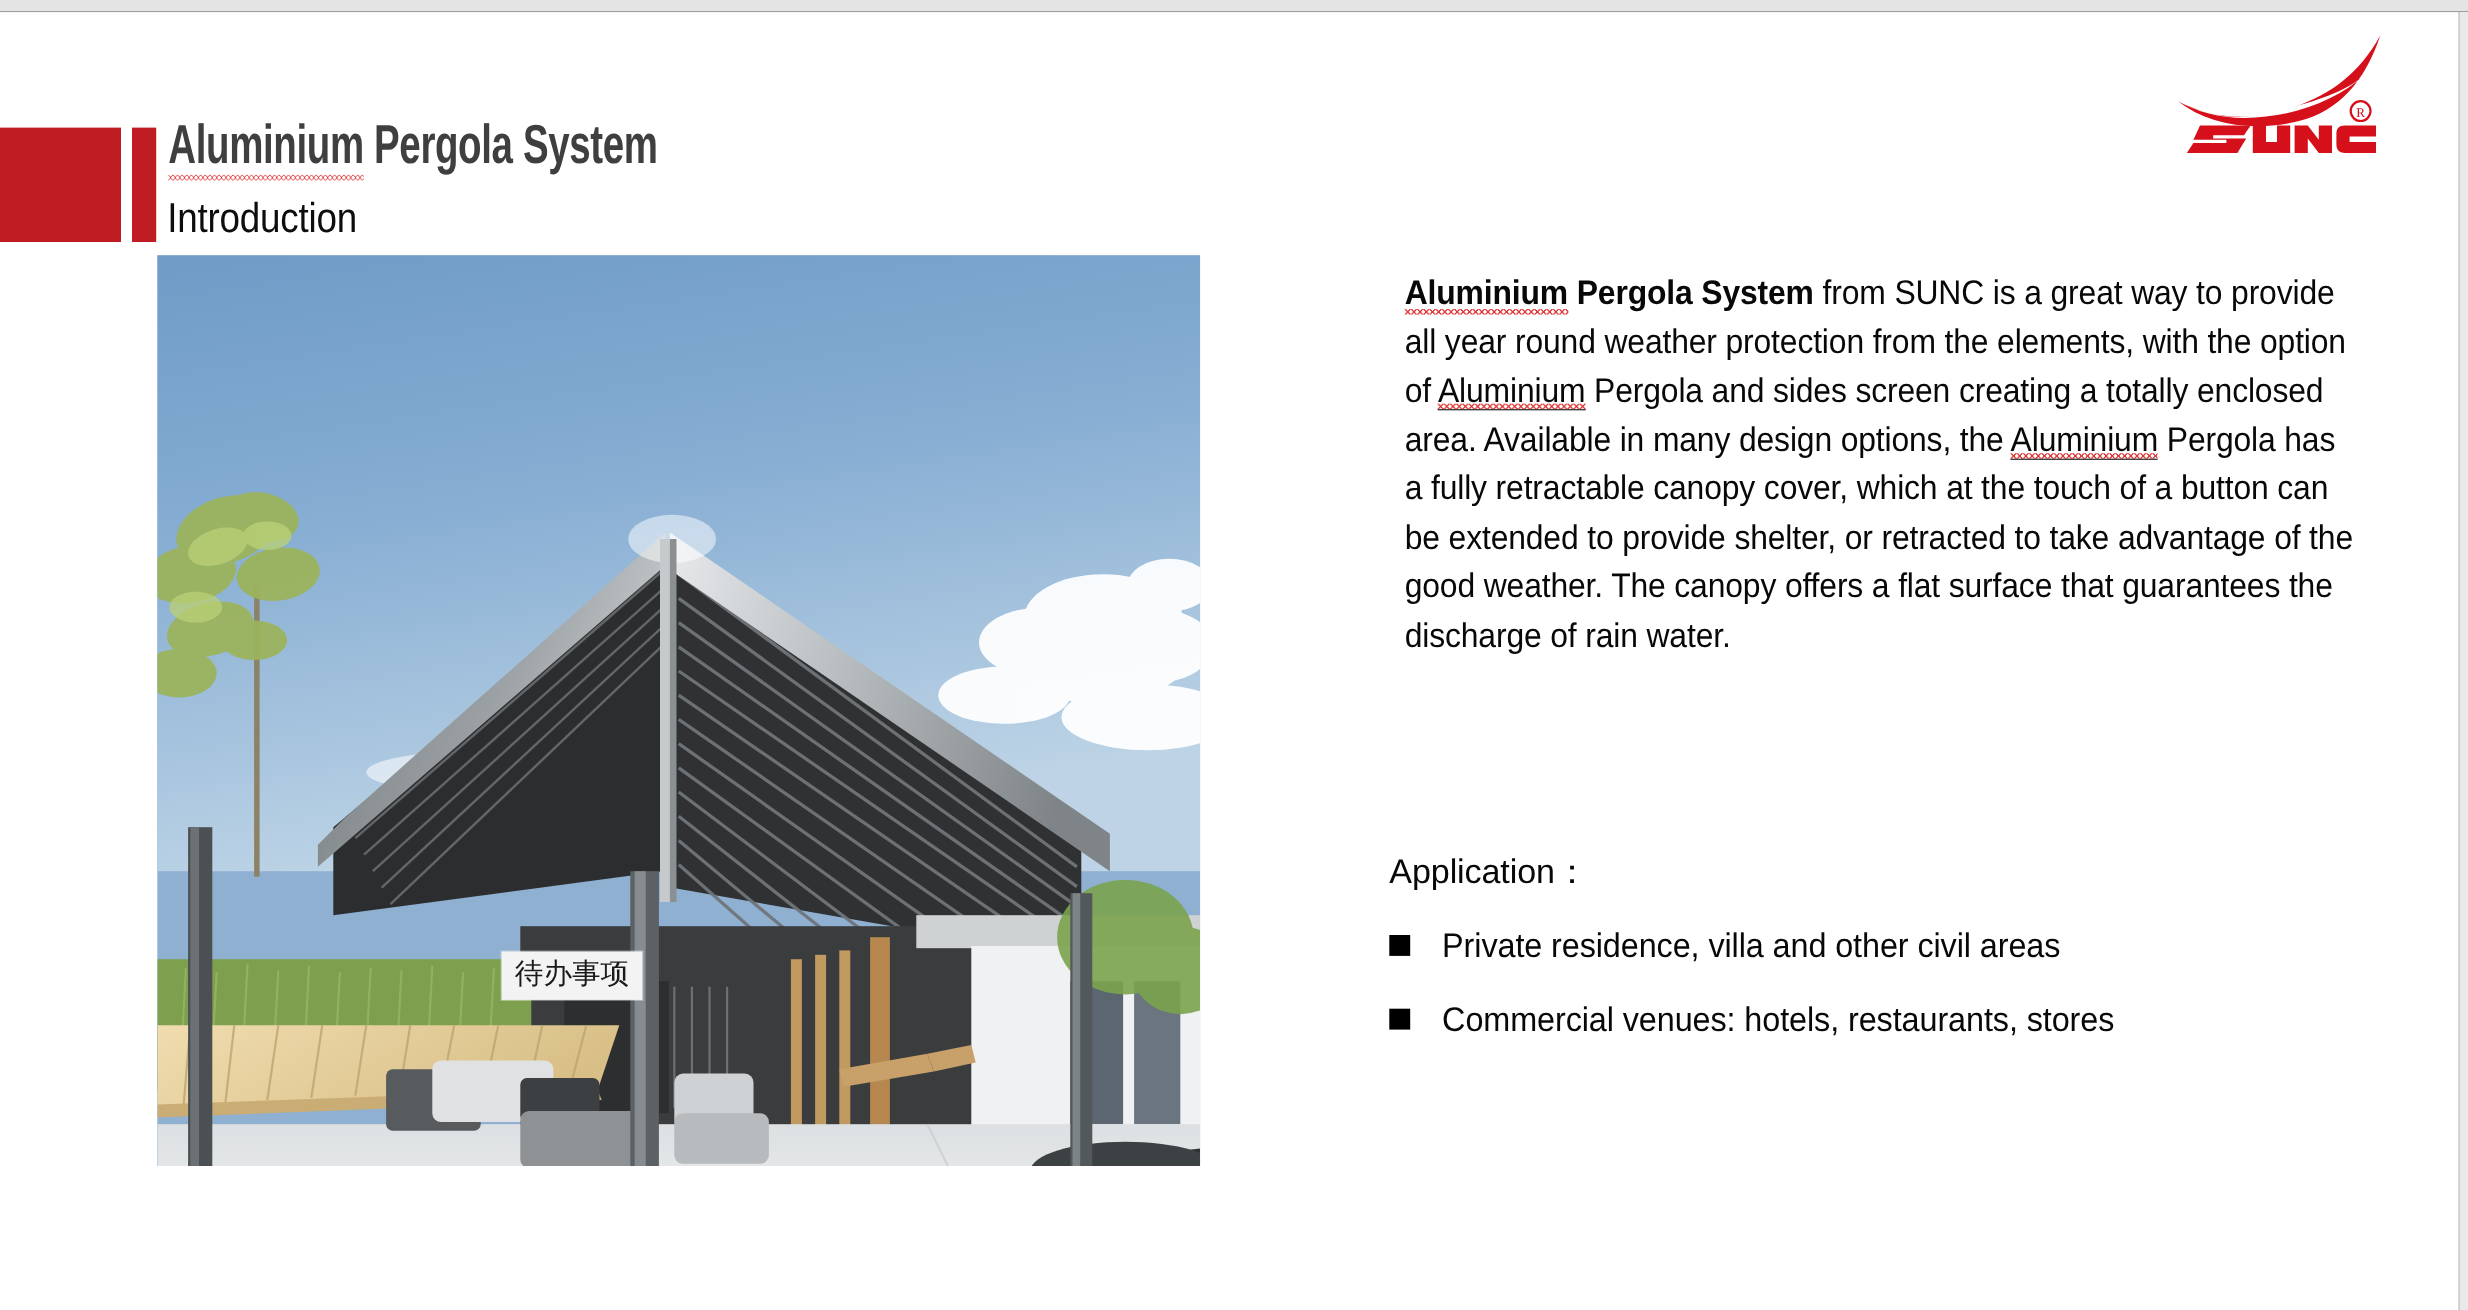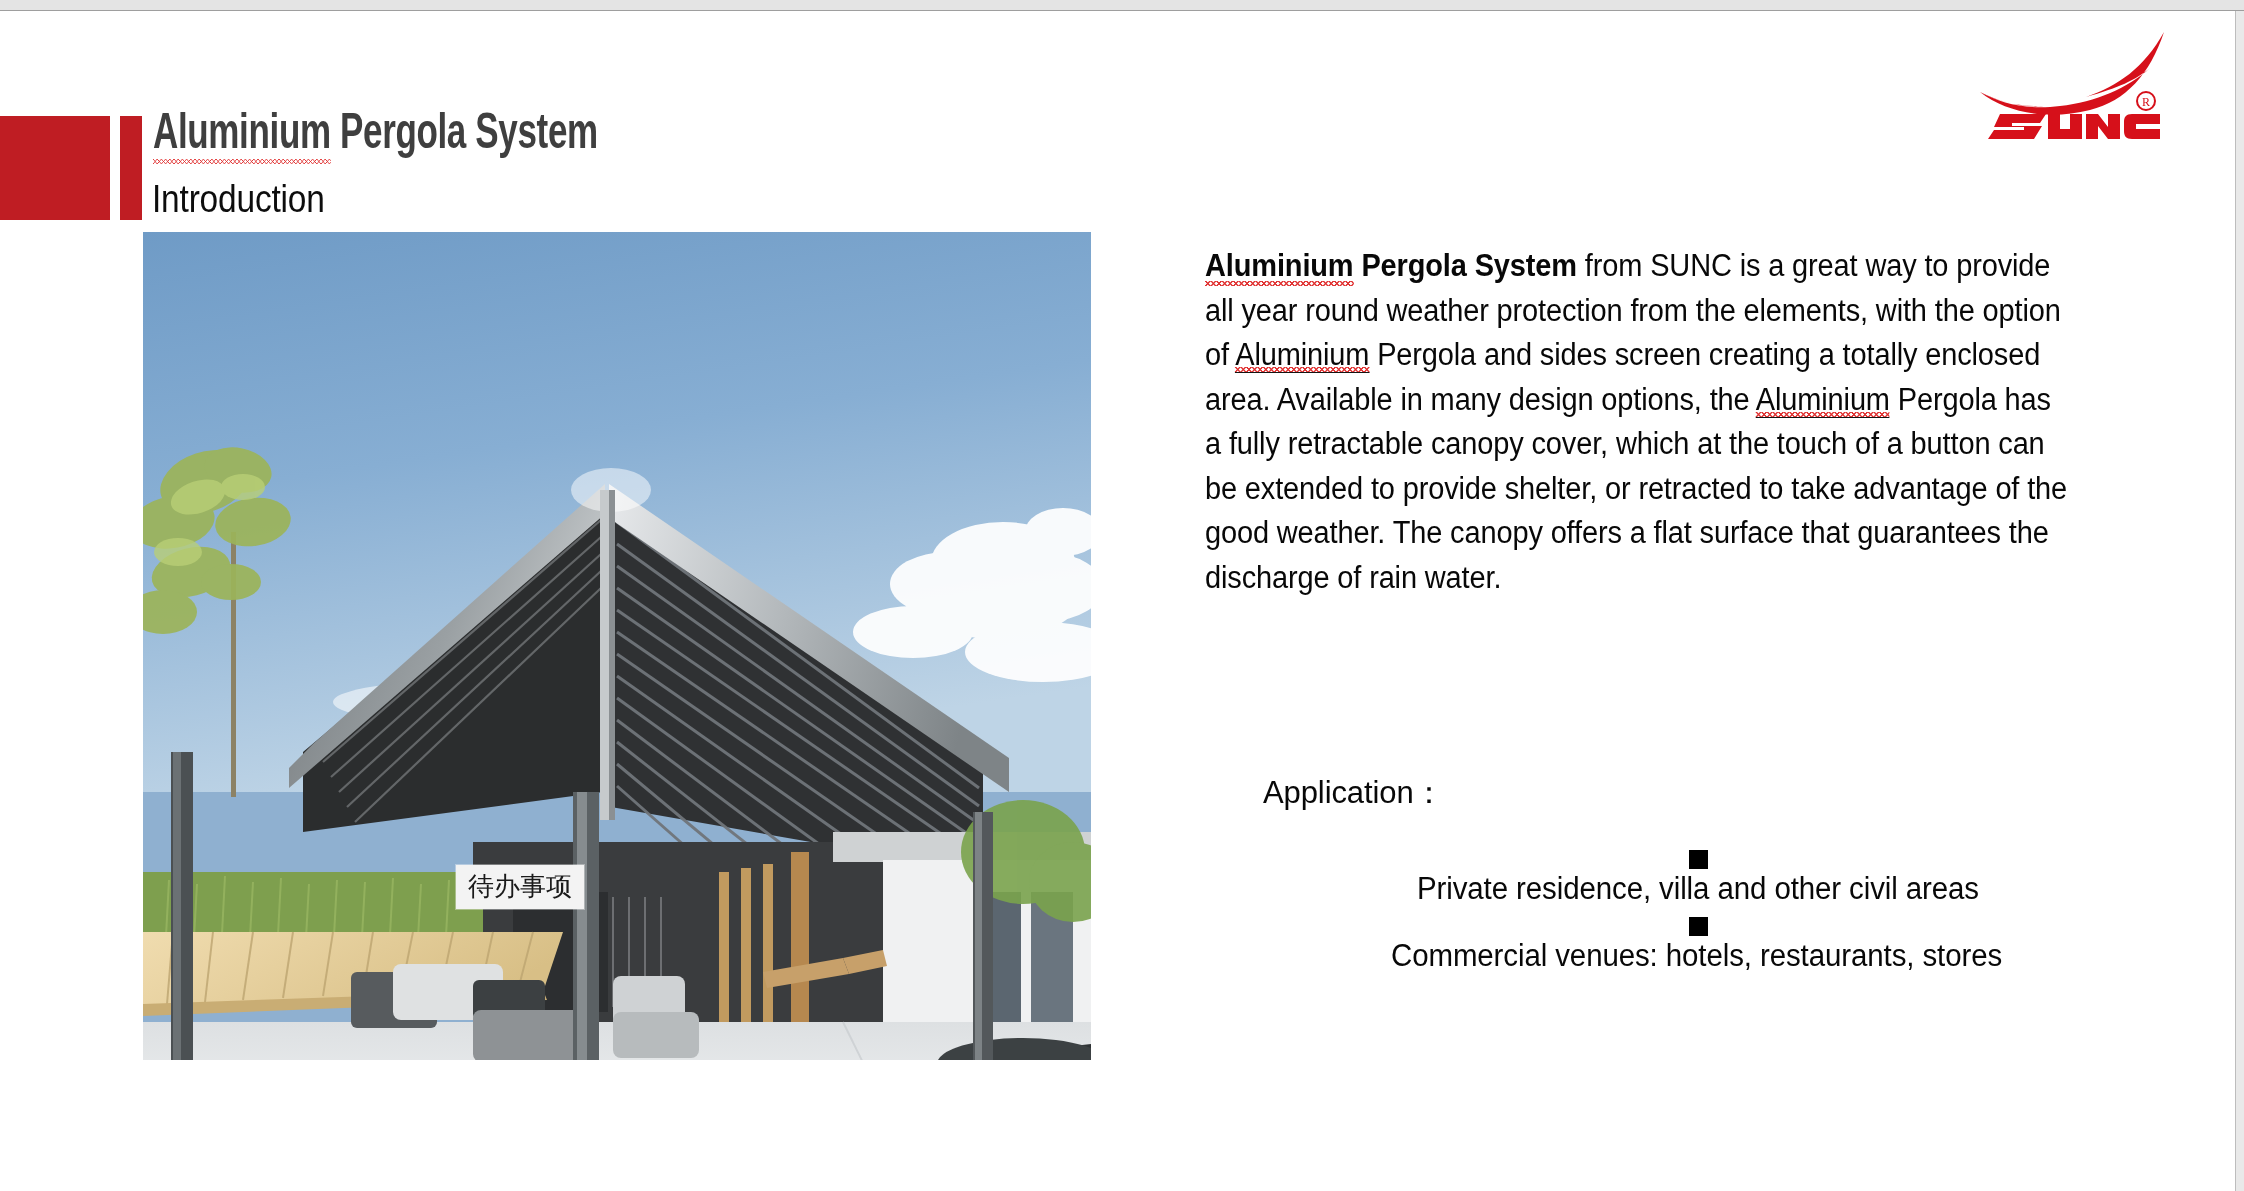--- a/index.html
+++ b/index.html
@@ -131,21 +131,21 @@
     font-size: 26px;
     line-height: 1;
     padding: 8px 12px 10px 12px;
     white-space: nowrap;
     box-shadow: 0 0 0 1px rgba(255,255,255,0.35);
   }
 
   
   .copy-col {
     position: absolute;
-    left: 1205px; top: 232px;
+    left: 1277px; top: 232px;
     width: 870px;
   }
   .copy-paragraph {
     font-family: "Liberation Sans", sans-serif;
     font-size: 31px;
     line-height: 44.5px;
     color: #080808;
     letter-spacing: -0.15px;
     transform: scaleX(0.935);
     transform-origin: left top;
@@ -185,23 +185,22 @@
     text-align: center;
   }
 
   .application-list {
     position: absolute;
     left: 1263px; top: 828px;
     width: 900px;
   }
   .app-item {
     display: flex;
-    align-items: center;
+    align-items: flex-start;
     height: 67px;
-    flex-direction: column;
   }
   .app-bullet {
     flex: 0 0 auto;
     width: 19px;
     height: 19px;
     background: #000000;
     margin-top: 10px;
     margin-right: 29px;
   }
   .app-label {

